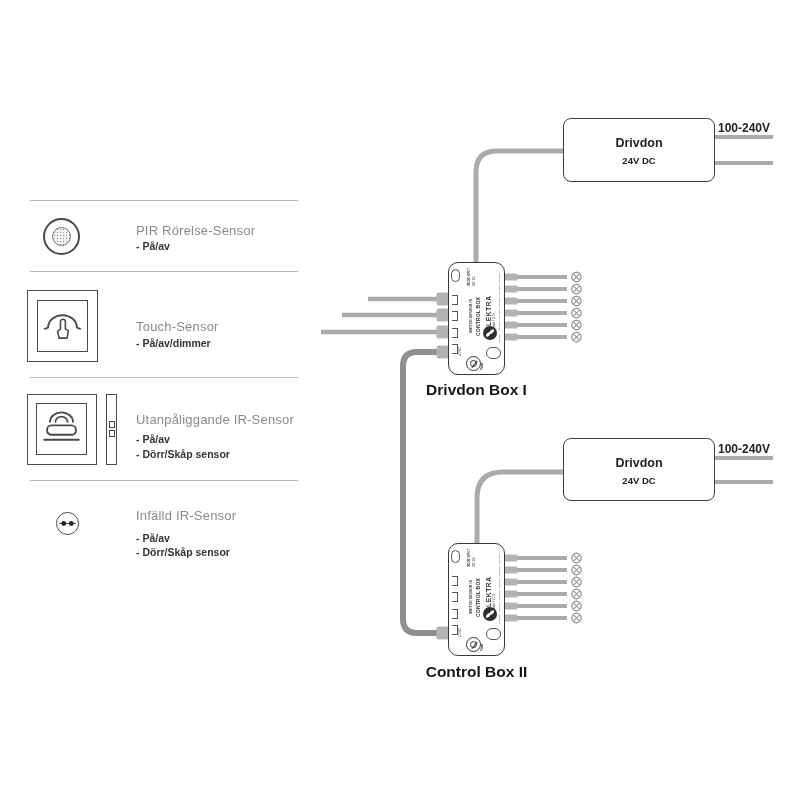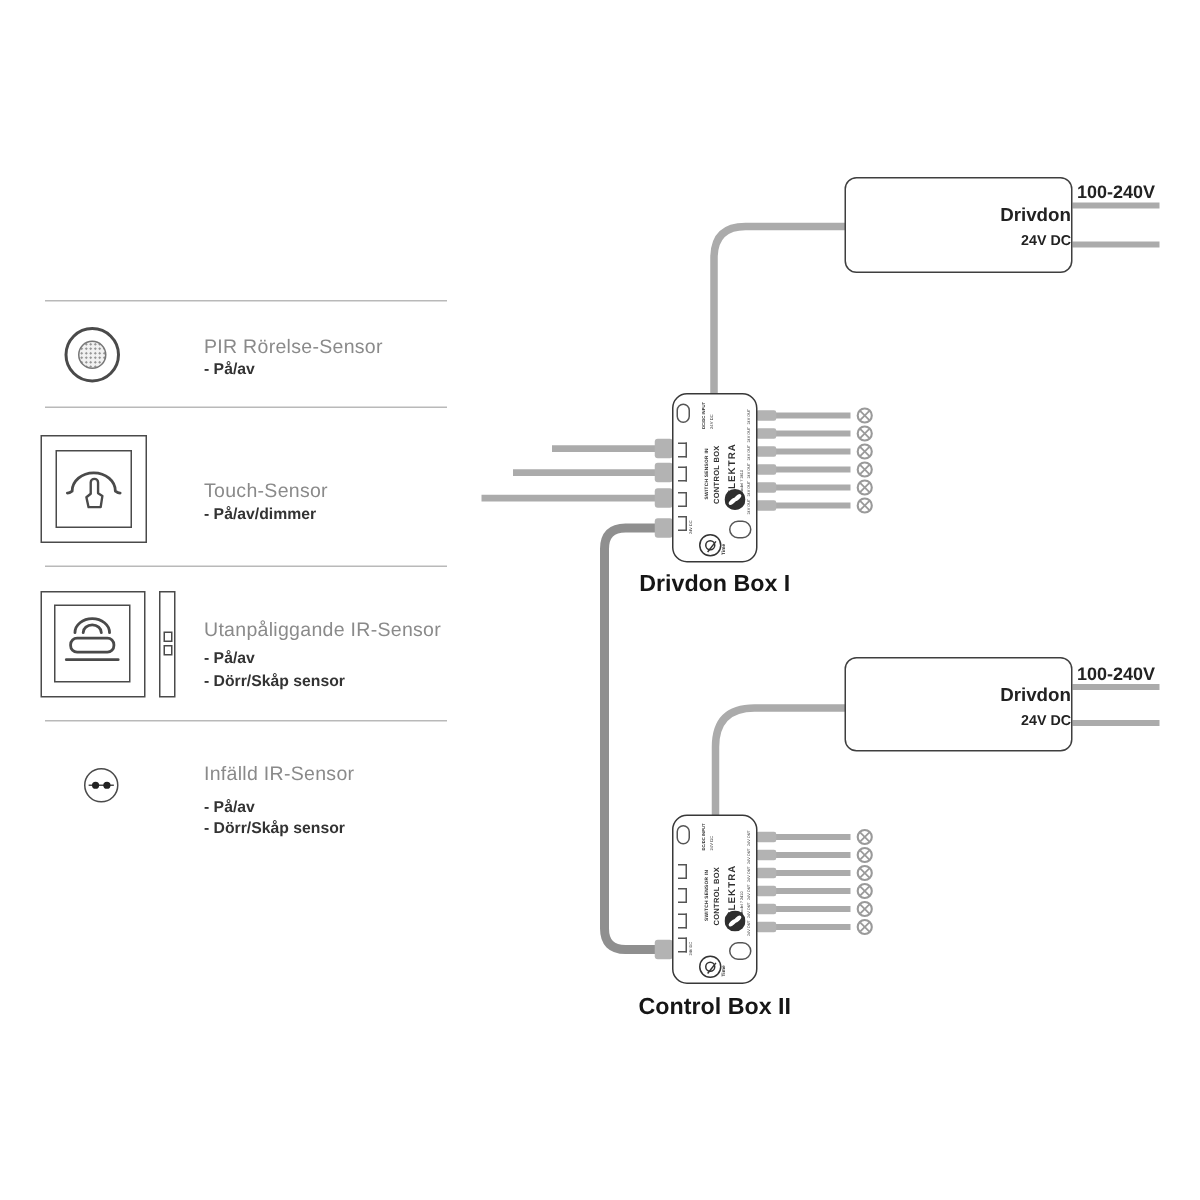--- a/index.html
+++ b/index.html
@@ -20,21 +20,21 @@
   .sq-inner{position:absolute;border:1.6px solid #4a4a4a;box-sizing:border-box;}
   .glyph-svg{position:absolute;left:0;top:0;width:100%;height:100%;}
 
   .side-device{position:absolute;left:106px;top:394px;width:11px;height:71px;border:1.4px solid #4a4a4a;box-sizing:border-box;z-index:2;}
   .side-sq{position:absolute;left:2px;width:5.5px;height:7px;border:1px solid #4a4a4a;box-sizing:border-box;}
 
   .socket-circle{position:absolute;left:56px;top:512px;width:23px;height:23px;border:1.5px solid #4a4a4a;border-radius:50%;box-sizing:border-box;z-index:2;}
 
   
   .driver{position:absolute;left:563px;width:152px;height:64px;border:1.6px solid #3f3f3f;border-radius:8px;box-sizing:border-box;background:#fff;
-          display:flex;flex-direction:column;align-items:flex-end;padding-top:18px;gap:5px;z-index:2;}
+          display:flex;flex-direction:column;align-items:center;padding-top:18px;gap:5px;z-index:2;}
   .driver-name{font-size:12.5px;font-weight:600;color:#222;line-height:1.1;}
   .driver-out{font-size:9.5px;font-weight:600;color:#222;line-height:1;}
   .mains-label{position:absolute;left:718px;font-size:12px;font-weight:600;color:#222;line-height:1;z-index:2;white-space:nowrap;}
 
   .cbox{position:absolute;left:448px;width:57px;height:113px;border:1.6px solid #383838;border-radius:10px;box-sizing:border-box;background:#fff;z-index:2;}
   .cbox-label{position:absolute;left:416px;width:121px;text-align:center;font-size:15.5px;font-weight:600;color:#161616;line-height:1;z-index:2;white-space:nowrap;}
 
   
   .slot{position:absolute;border:1.1px solid #555;box-sizing:border-box;}
   .slot-tl{left:1.5px;top:6px;width:9px;height:13px;border-radius:4.5px;}

